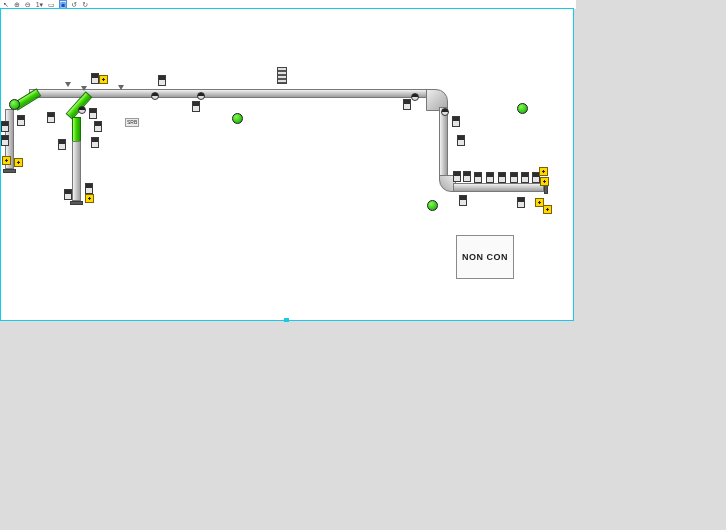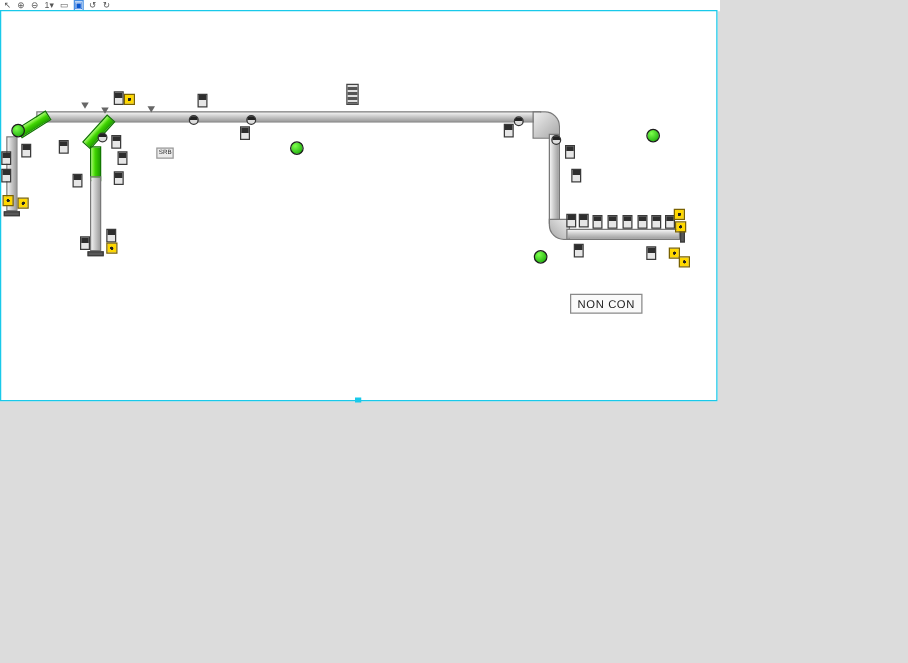--- a/index.html
+++ b/index.html
@@ -33,22 +33,22 @@
            background:linear-gradient(180deg,#222 50%,#ddd 50%);}
   .dev-tri{width:0;height:0;border-left:3px solid transparent;border-right:3px solid transparent;
            border-top:5px solid #666;}
   .dev-tall{width:8px;height:15px;border:1px solid #444;
            background:repeating-linear-gradient(180deg,#e0e0e0 0 2px,#555 2px 4px);}
   .ind{position:absolute;width:9px;height:9px;border-radius:50%;border:1px solid #1c1c1c;
            background:radial-gradient(circle at 35% 30%,#7dff4d,#0da000);}
   
   .tag-small{position:absolute;font-size:5px;line-height:7px;background:#ececec;
            border:1px solid #9a9a9a;padding:0 1px;color:#333;}
-  .noncon{position:absolute;font-size:9px;font-weight:normal;background:#fafafa;
-           border:1px solid #8a8a8a;padding:2px 5px;color:#1a1a1a;letter-spacing:0.5px;}
+  .noncon{position:absolute;font-size:9px;font-weight:bold;background:#fafafa;
+           border:1px solid #8a8a8a;padding:16px 5px;color:#1a1a1a;letter-spacing:0.5px;}
 </style>
 </head>
 <body>
 
 <div id="screen">
 
   <div id="toolbar">
       <span class="tb-item">↖</span>
       <span class="tb-item">⊕</span>
       <span class="tb-item">⊖</span>

